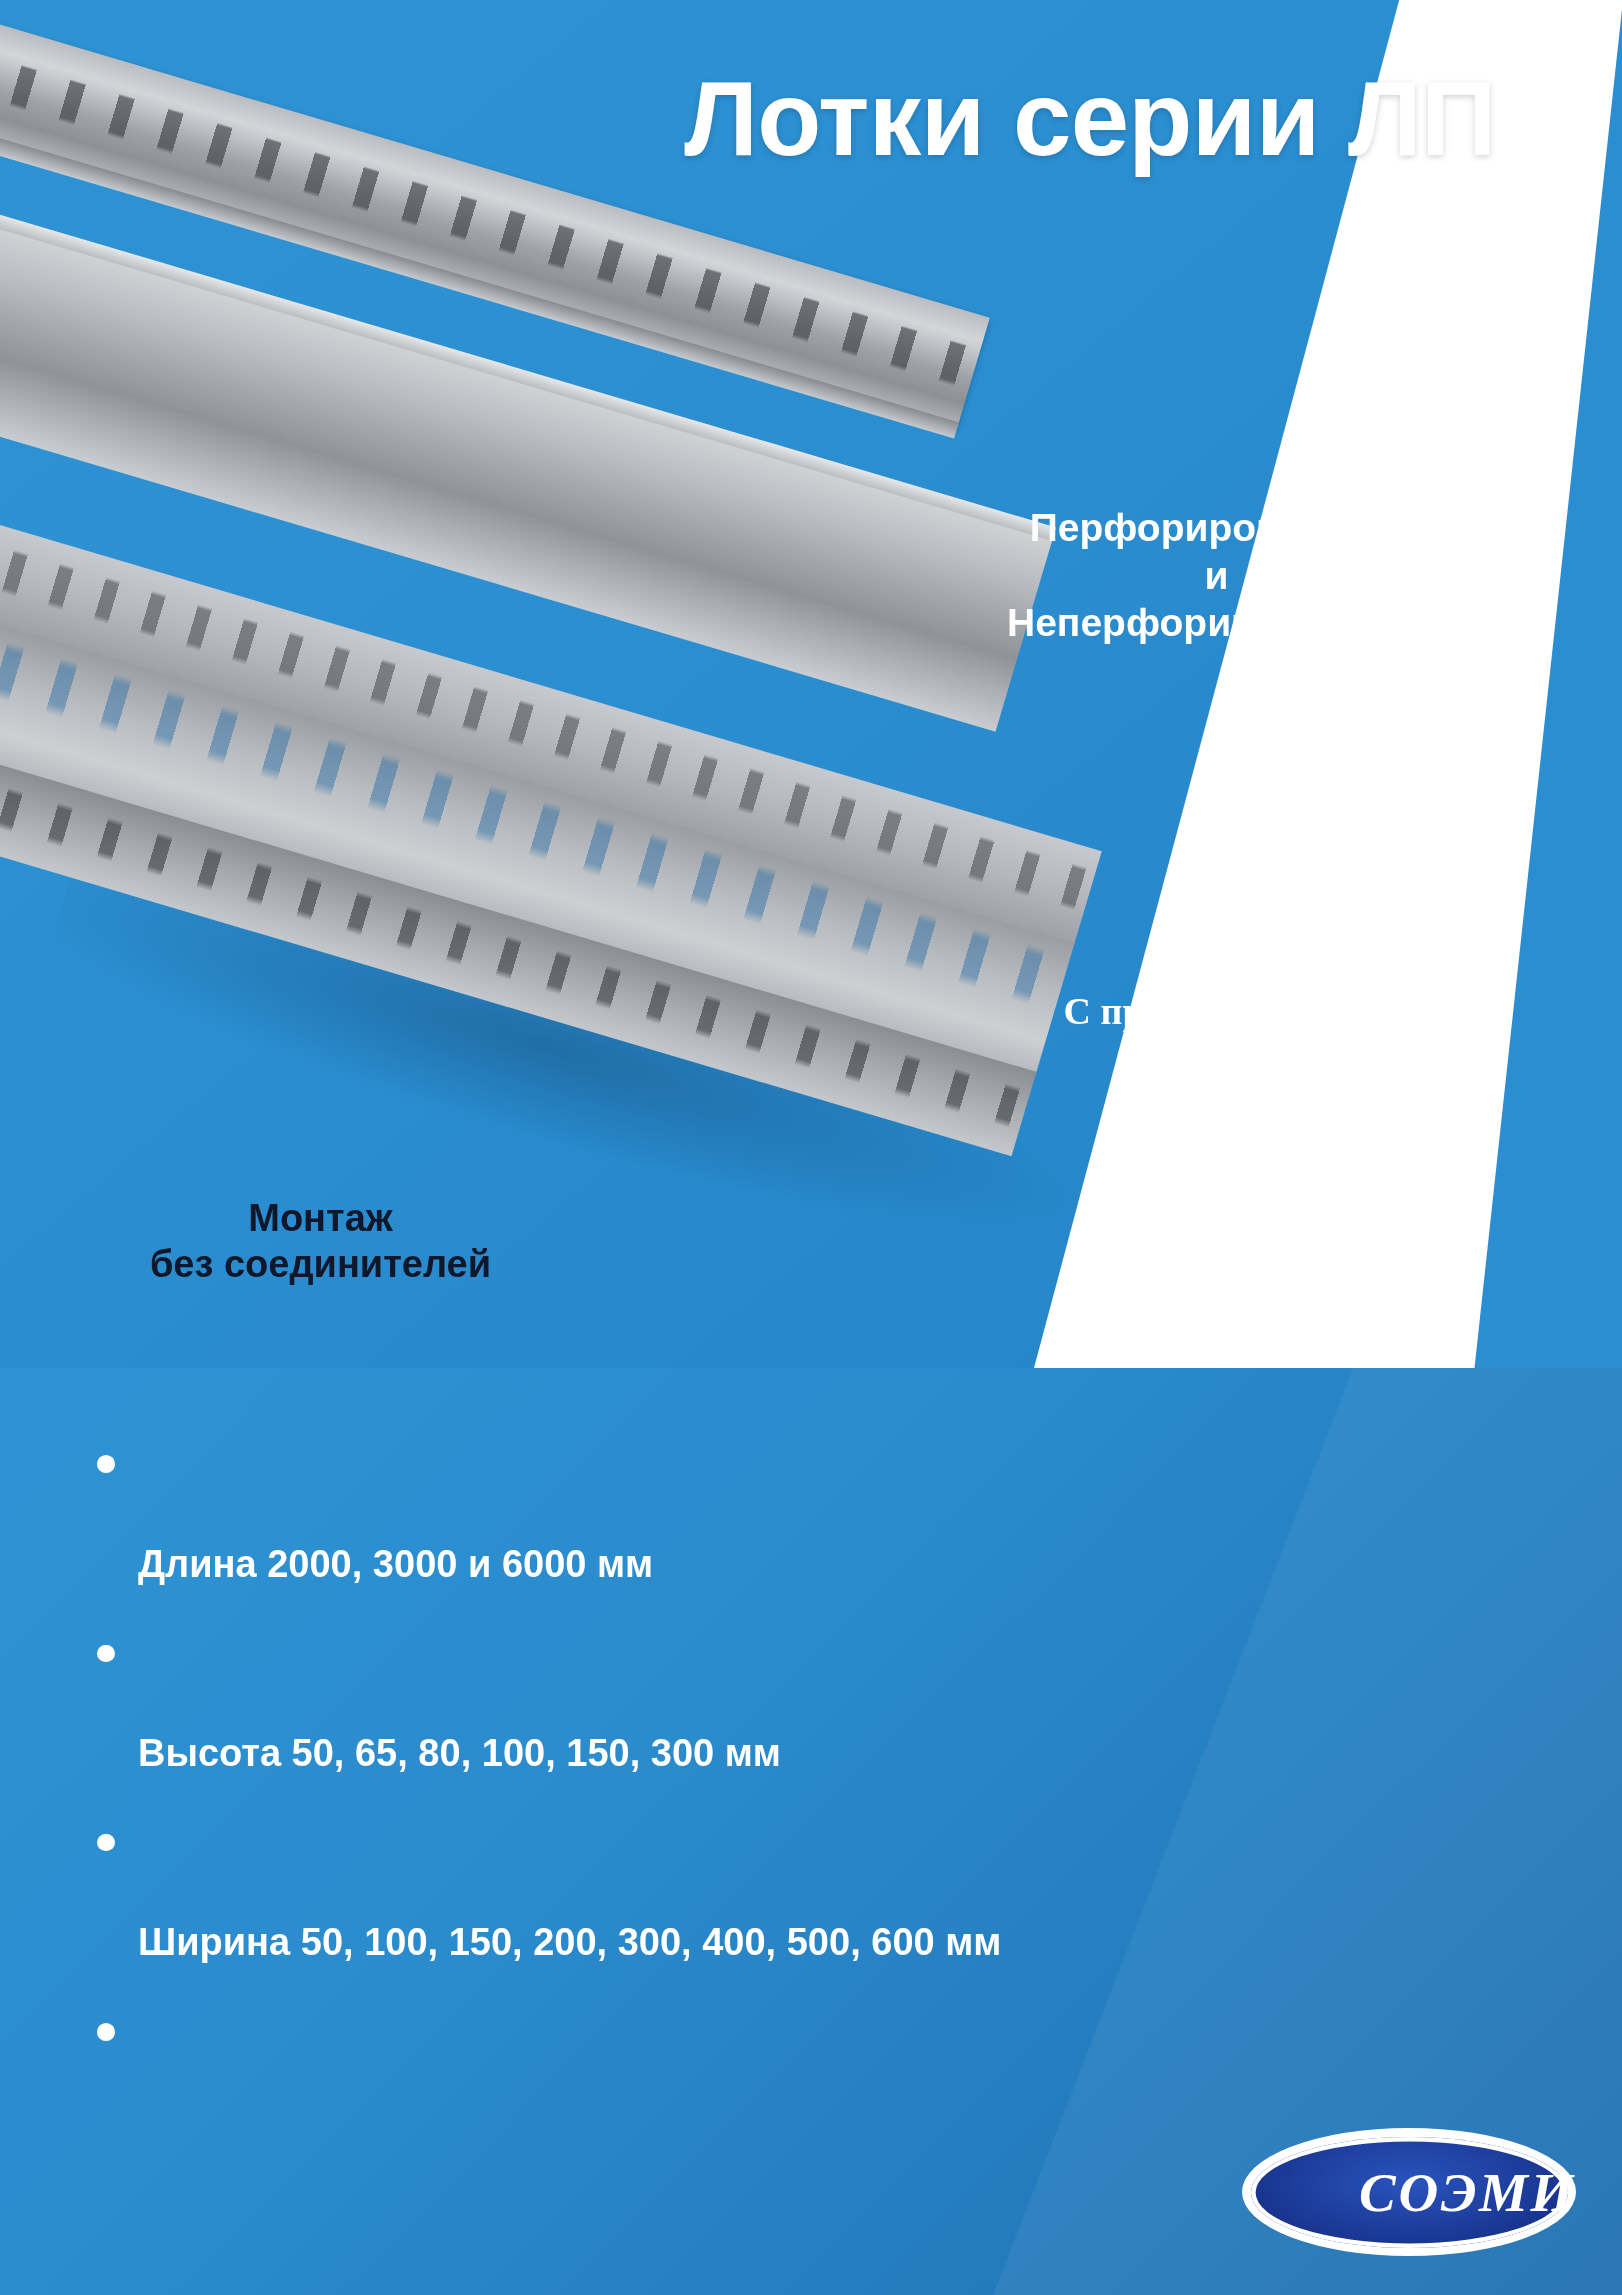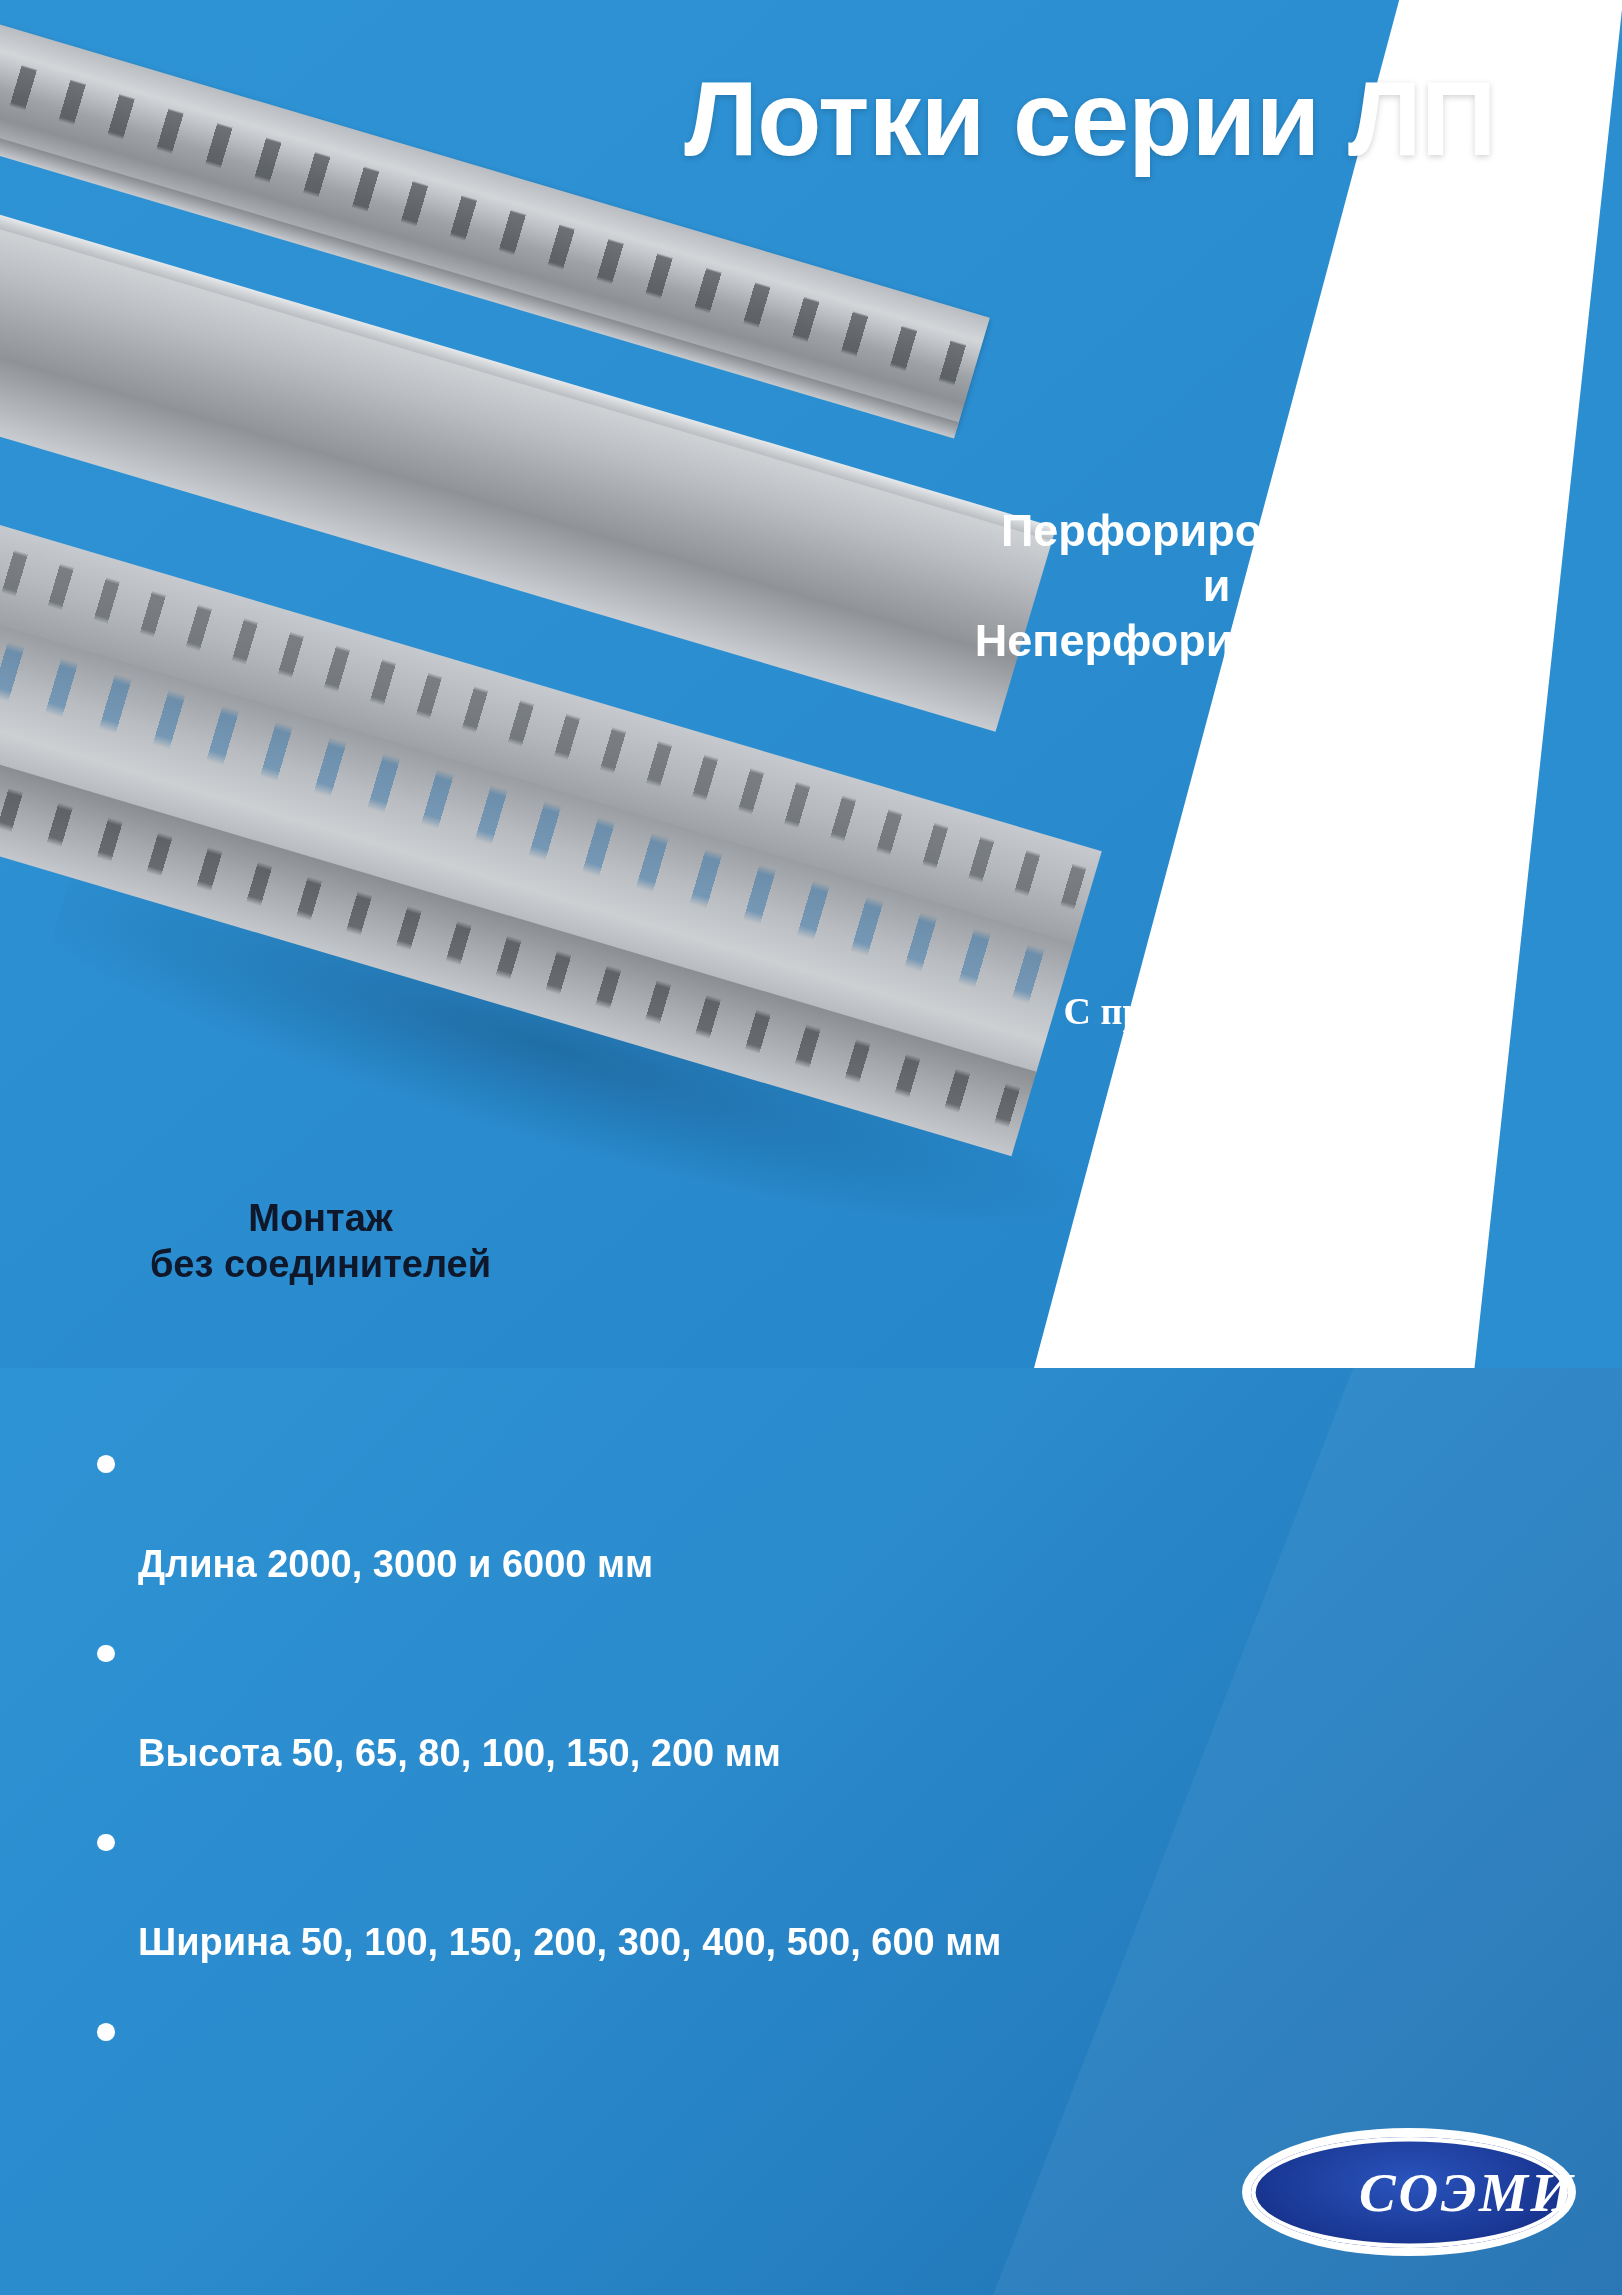--- a/index.html
+++ b/index.html
@@ -215,21 +215,21 @@
   }
 
   .label-perf {
     position: absolute;
     right: 79px;
     top: 504px;
     width: 655px;
     text-align: center;
     color: #ffffff;
     font-weight: bold;
-    font-size: 45px;
+    font-size: 39px;
     line-height: 1.22;
   }
 
   .label-lock {
     position: absolute;
     right: 173px;
     top: 988px;
     width: 497px;
     text-align: center;
     color: #ffffff;
@@ -388,21 +388,21 @@
   <div class="specs">
     <div class="specs-wedge"></div>
 
     <ul class="spec-list">
       <li class="spec-item">
         <span class="bullet"></span>
         <span>Длина 2000, 3000 и 6000 мм</span>
       </li>
       <li class="spec-item">
         <span class="bullet"></span>
-        <span>Высота 50, 65, 80, 100, 150, 200 мм</span>
+        <span>Высота 50, 65, 80, 100, 150, 300 мм</span>
       </li>
       <li class="spec-item">
         <span class="bullet"></span>
         <span>Ширина 50, 100, 150, 200, 300, 400, 500, 600 мм</span>
       </li>
       <li class="spec-item multiline">
         <span class="bullet"></span>
         
       </li>
 

